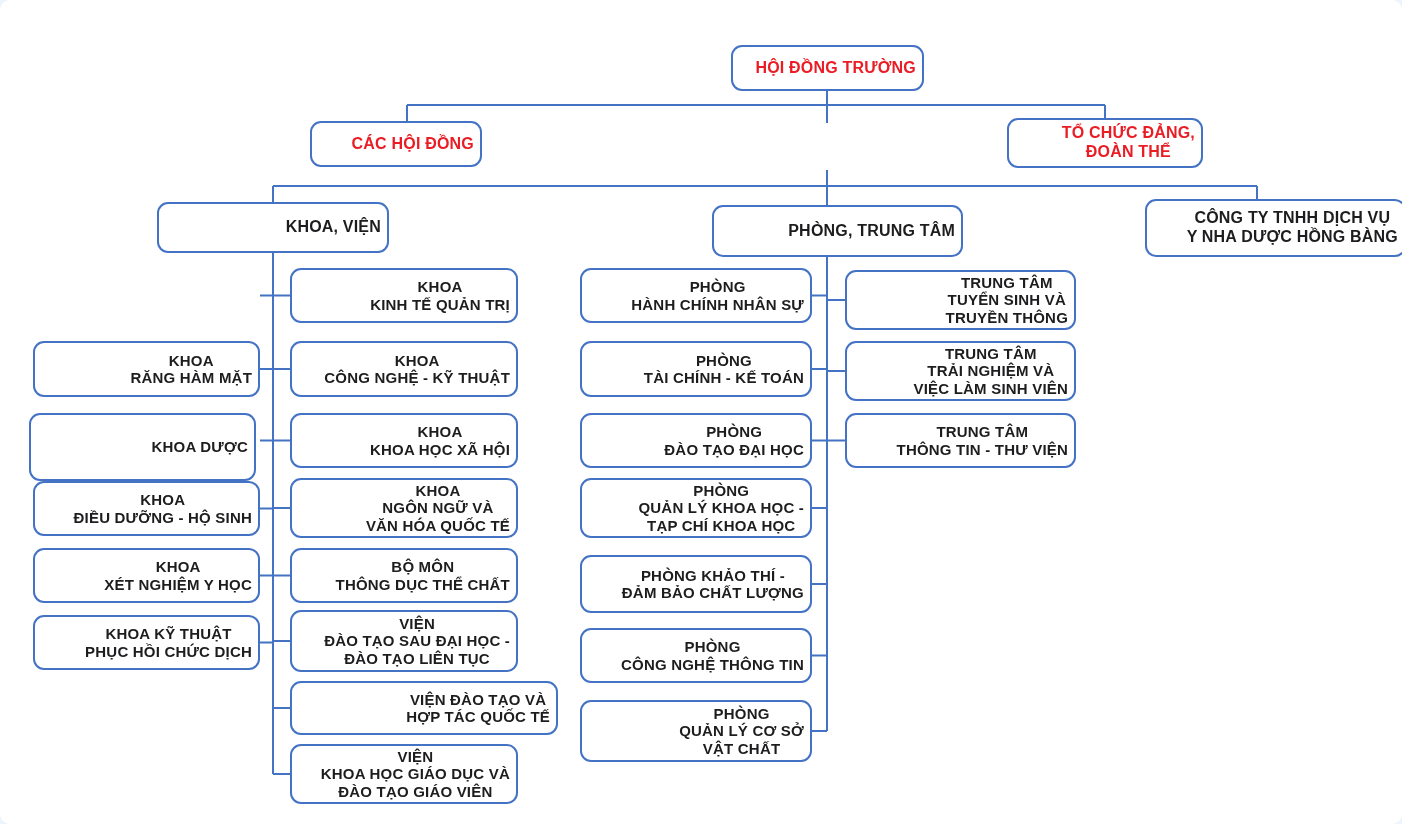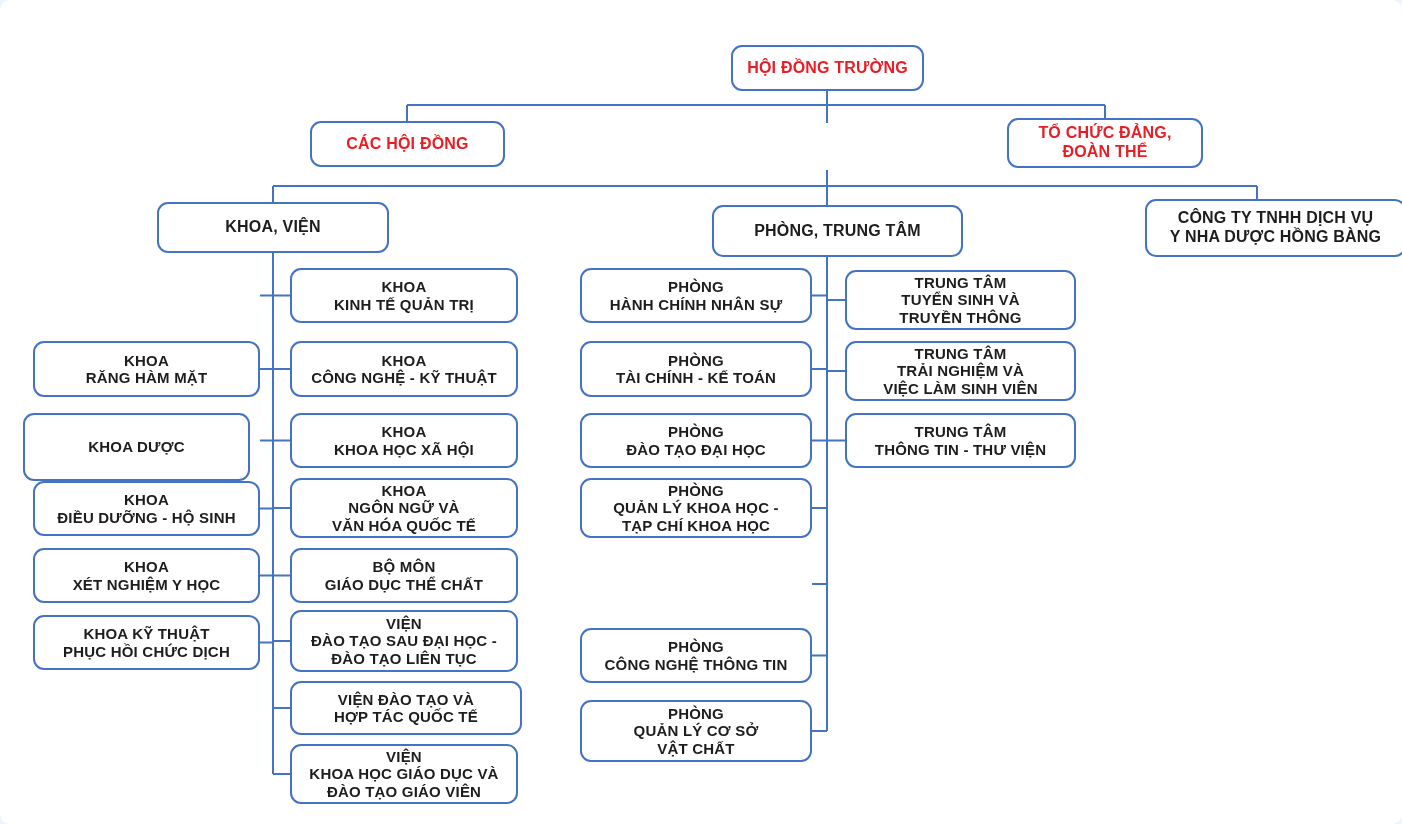--- a/index.html
+++ b/index.html
@@ -3,21 +3,21 @@
 <meta charset="utf-8">
 <style>
   html,body{margin:0;padding:0;background:#eef4fb;}
   .canvas{
     position:relative;width:1402px;height:824px;background:#ffffff;
     border-radius:10px;overflow:hidden;
     font-family:"Liberation Sans",sans-serif;
   }
   svg.connectors{position:absolute;left:0;top:0;width:1402px;height:824px;}
   .node{
-    position:absolute;display:flex;align-items:center;justify-content:center;
+    position:absolute;display:flex;align-items:center;justify-content:flex-end;
     background:#ffffff;border:2px solid #4472C4;border-radius:11px;
     box-sizing:border-box;text-align:center;z-index:2;padding:20px 6px;
   }
   .node-label{
     white-space:pre-line;font-weight:bold;font-size:15px;line-height:1.16;
     color:#1d1d1f;letter-spacing:.2px;
   }
   .node.lvl .node-label{font-size:16px;}
   .node.red .node-label{color:#EA1D25;}
 </style>
@@ -40,21 +40,21 @@
       <path d="M827 257 V731"></path>
       <path d="M812 295.5 H827 M812 369 H827 M812 440.5 H827 M812 508 H827 M812 584 H827 M812 655.5 H827 M812 731 H827"></path>
       <path d="M827 300 H845 M827 371 H845 M827 440.5 H845"></path>
     </g>
   </svg>
 
   <div class="node red lvl" style="left:731px;top:45px;width:193px;height:46px">
     <span class="node-label">HỘI ĐỒNG TRƯỜNG</span>
   </div>
 
-  <div class="node red lvl" style="left:310px;top:121px;width:195px;height:46px">
+  <div class="node red lvl" style="left:310px;top:121px;width:172px;height:46px">
     <span class="node-label">CÁC HỘI ĐỒNG</span>
   </div>
   <div class="node red lvl" style="left:1007px;top:118px;width:196px;height:50px">
     <span class="node-label">TỔ CHỨC ĐẢNG,
 ĐOÀN THỂ</span>
   </div>
 
   <div class="node lvl" style="left:157px;top:202px;width:232px;height:51px">
     <span class="node-label">KHOA, VIỆN</span>
   </div>
@@ -63,21 +63,21 @@
   </div>
   <div class="node lvl" style="left:1145px;top:199px;width:261px;height:58px">
     <span class="node-label">CÔNG TY TNHH DỊCH VỤ
 Y NHA DƯỢC HỒNG BÀNG</span>
   </div>
 
   <div class="node" style="left:33px;top:341px;width:227px;height:56px">
     <span class="node-label">KHOA
 RĂNG HÀM MẶT</span>
   </div>
-  <div class="node" style="left:23px;top:413px;width:227px;height:68px">
+  <div class="node" style="left:29px;top:413px;width:227px;height:68px">
     <span class="node-label">KHOA DƯỢC</span>
   </div>
   <div class="node" style="left:33px;top:481px;width:227px;height:55px">
     <span class="node-label">KHOA
 ĐIỀU DƯỠNG - HỘ SINH</span>
   </div>
   <div class="node" style="left:33px;top:548px;width:227px;height:55px">
     <span class="node-label">KHOA
 XÉT NGHIỆM Y HỌC</span>
   </div>
@@ -98,28 +98,28 @@
     <span class="node-label">KHOA
 KHOA HỌC XÃ HỘI</span>
   </div>
   <div class="node" style="left:290px;top:478px;width:228px;height:60px">
     <span class="node-label">KHOA
 NGÔN NGỮ VÀ
 VĂN HÓA QUỐC TẾ</span>
   </div>
   <div class="node" style="left:290px;top:548px;width:228px;height:55px">
     <span class="node-label">BỘ MÔN
-GIÁO DỤC THỂ CHẤT</span>
+THÔNG DỤC THỂ CHẤT</span>
   </div>
   <div class="node" style="left:290px;top:610px;width:228px;height:62px">
     <span class="node-label">VIỆN
 ĐÀO TẠO SAU ĐẠI HỌC -
 ĐÀO TẠO LIÊN TỤC</span>
   </div>
-  <div class="node" style="left:290px;top:681px;width:232px;height:54px">
+  <div class="node" style="left:290px;top:681px;width:268px;height:54px">
     <span class="node-label">VIỆN ĐÀO TẠO VÀ
 HỢP TÁC QUỐC TẾ</span>
   </div>
   <div class="node" style="left:290px;top:744px;width:228px;height:60px">
     <span class="node-label">VIỆN
 KHOA HỌC GIÁO DỤC VÀ
 ĐÀO TẠO GIÁO VIÊN</span>
   </div>
 
   <div class="node" style="left:580px;top:268px;width:232px;height:55px">
@@ -131,20 +131,24 @@
 TÀI CHÍNH - KẾ TOÁN</span>
   </div>
   <div class="node" style="left:580px;top:413px;width:232px;height:55px">
     <span class="node-label">PHÒNG
 ĐÀO TẠO ĐẠI HỌC</span>
   </div>
   <div class="node" style="left:580px;top:478px;width:232px;height:60px">
     <span class="node-label">PHÒNG
 QUẢN LÝ KHOA HỌC -
 TẠP CHÍ KHOA HỌC</span>
+  </div>
+  <div class="node" style="left:580px;top:555px;width:232px;height:58px">
+    <span class="node-label">PHÒNG KHẢO THÍ -
+ĐẢM BẢO CHẤT LƯỢNG</span>
   </div>
   <div class="node" style="left:580px;top:628px;width:232px;height:55px">
     <span class="node-label">PHÒNG
 CÔNG NGHỆ THÔNG TIN</span>
   </div>
   <div class="node" style="left:580px;top:700px;width:232px;height:62px">
     <span class="node-label">PHÒNG
 QUẢN LÝ CƠ SỞ
 VẬT CHẤT</span>
   </div>

